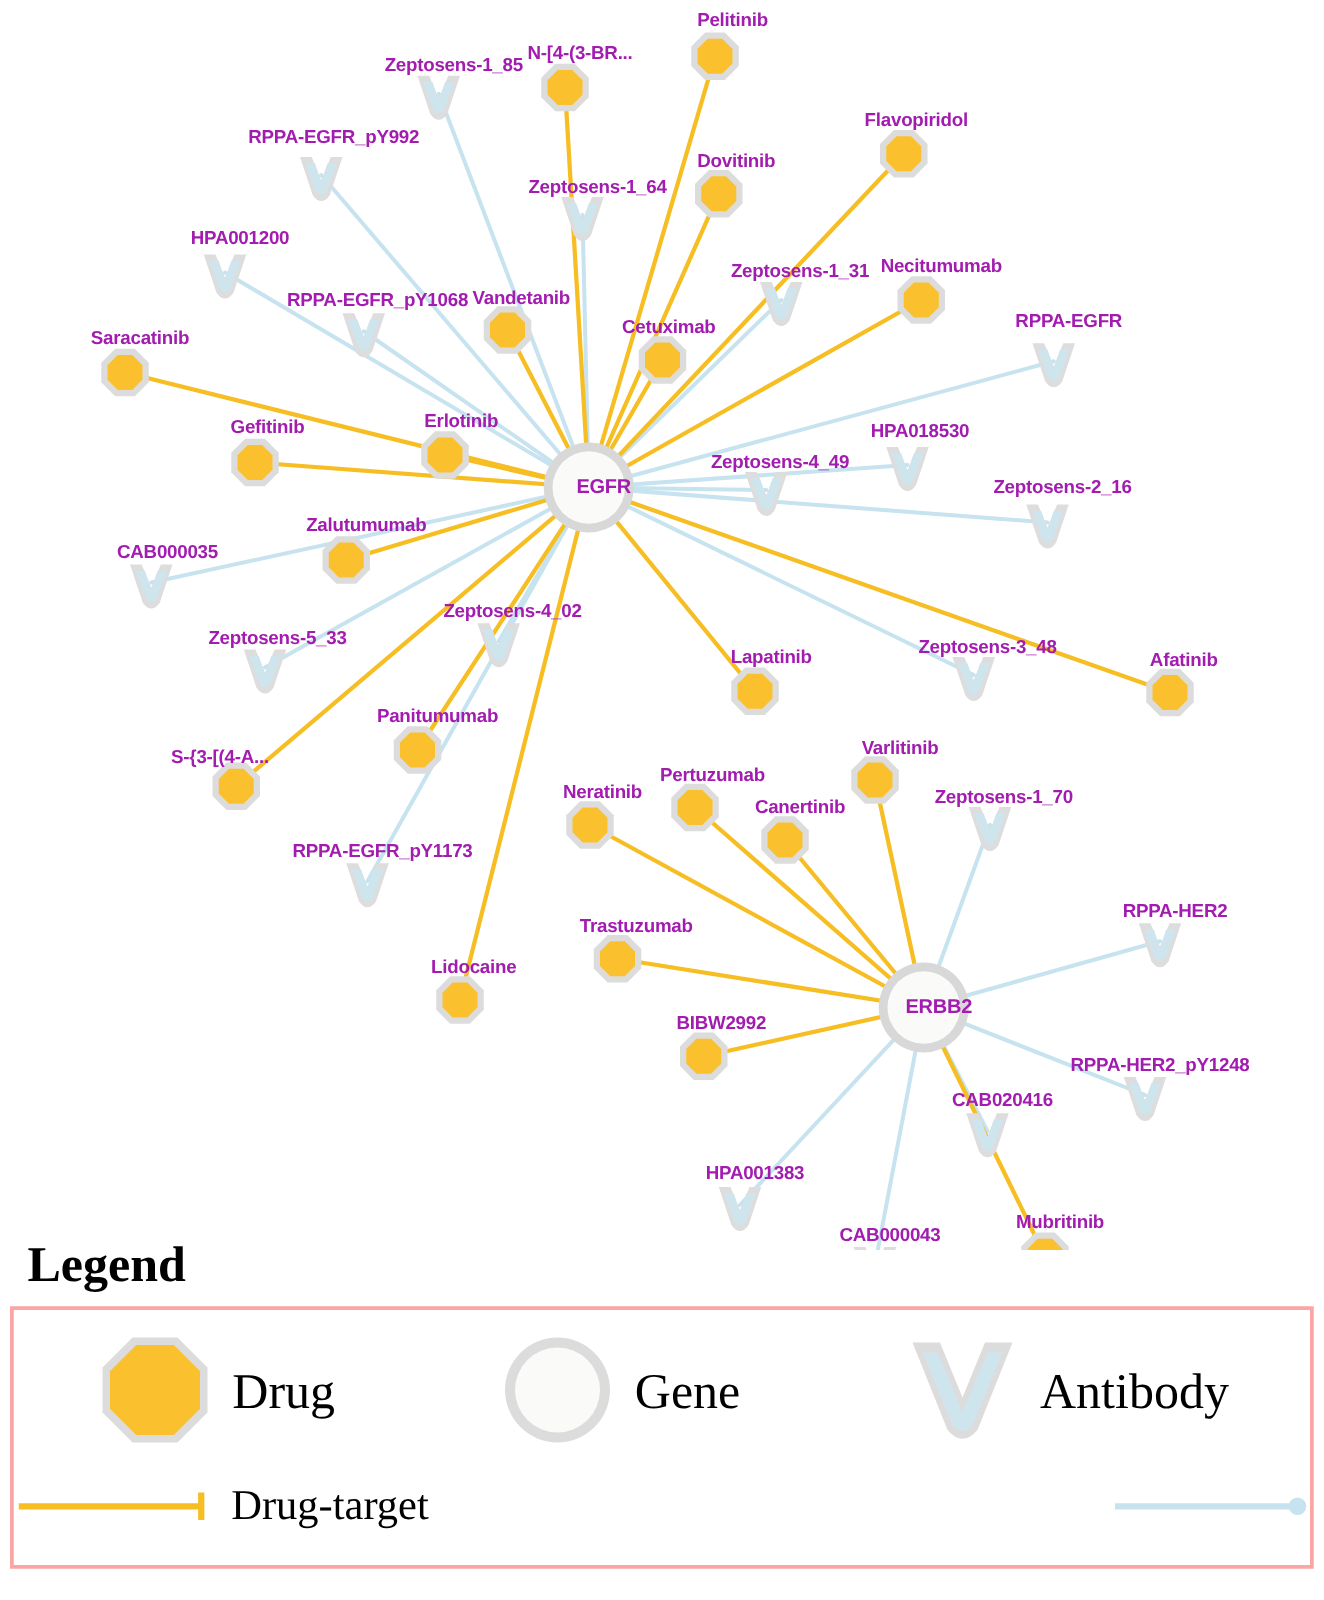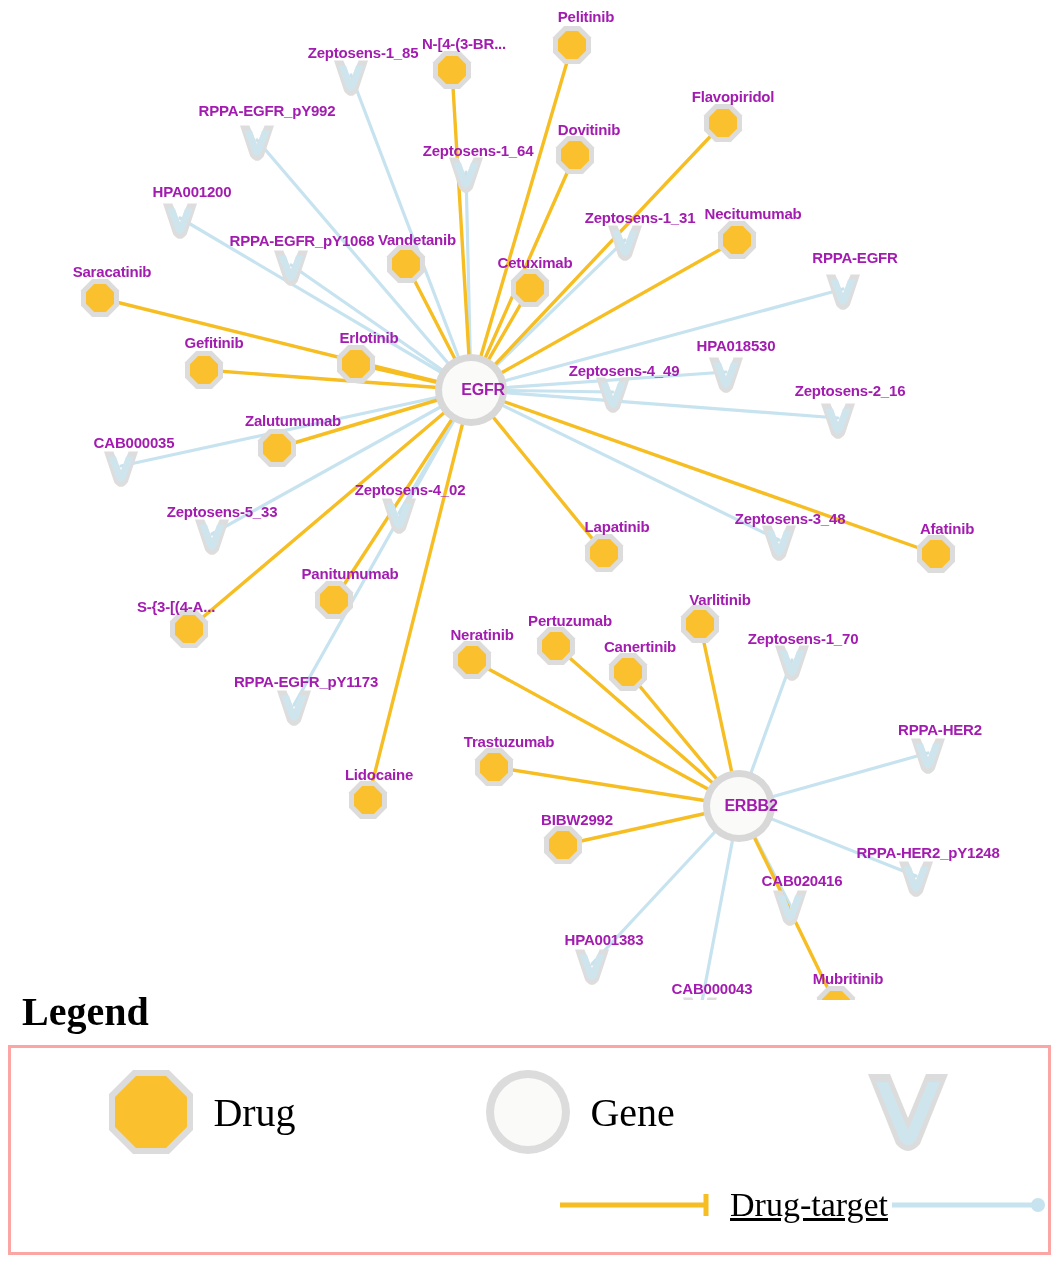--- a/index.html
+++ b/index.html
@@ -70,22 +70,21 @@
   .legend-text {
     font-family: "Liberation Serif", serif;
     font-size: 40px;
     color: #000;
   }
   .legend-row2 {
     position: absolute;
     left: 0; top: 138px; width: 100%;
     display: flex;
     align-items: center;
-    justify-content: flex-end;
-    text-decoration: underline;
+    justify-content: space-between;
   }
   .legend-edge-text {
     font-family: "Liberation Serif", serif;
     font-size: 34px;
     color: #000;
   }
 </style>
 </head>
 <body>
 
@@ -244,20 +243,21 @@
           <circle cx="48" cy="48" r="42" fill="#DCDCDC"></circle>
           <circle cx="48" cy="48" r="34" fill="#FAFAF8"></circle>
         </svg>
         <span class="legend-text">Gene</span>
       </div>
       <div class="legend-item">
         <svg width="96" height="96" viewBox="0 0 96 96">
           <path d="M8,10 L30,10 L48,54 L66,10 L88,10 L60,80 Q48,94 36,80 Z" fill="#DCDCDC"></path>
           <path d="M16,18 L28,18 L48,66 L68,18 L80,18 L56,76 Q48,86 40,76 Z" fill="#CFE5EE"></path>
         </svg>
+        <span class="legend-text">Antibody</span>
       </div>
     </div>
     <div class="legend-row2">
       <div class="legend-item">
         <svg width="160" height="30" viewBox="0 0 160 30">
           <line x1="4" y1="15" x2="150" y2="15" stroke="#F6BE23" stroke-width="5"></line>
           <line x1="150" y1="4" x2="150" y2="26" stroke="#F6BE23" stroke-width="5"></line>
         </svg>
         <span class="legend-edge-text">Drug-target</span>
       </div>

